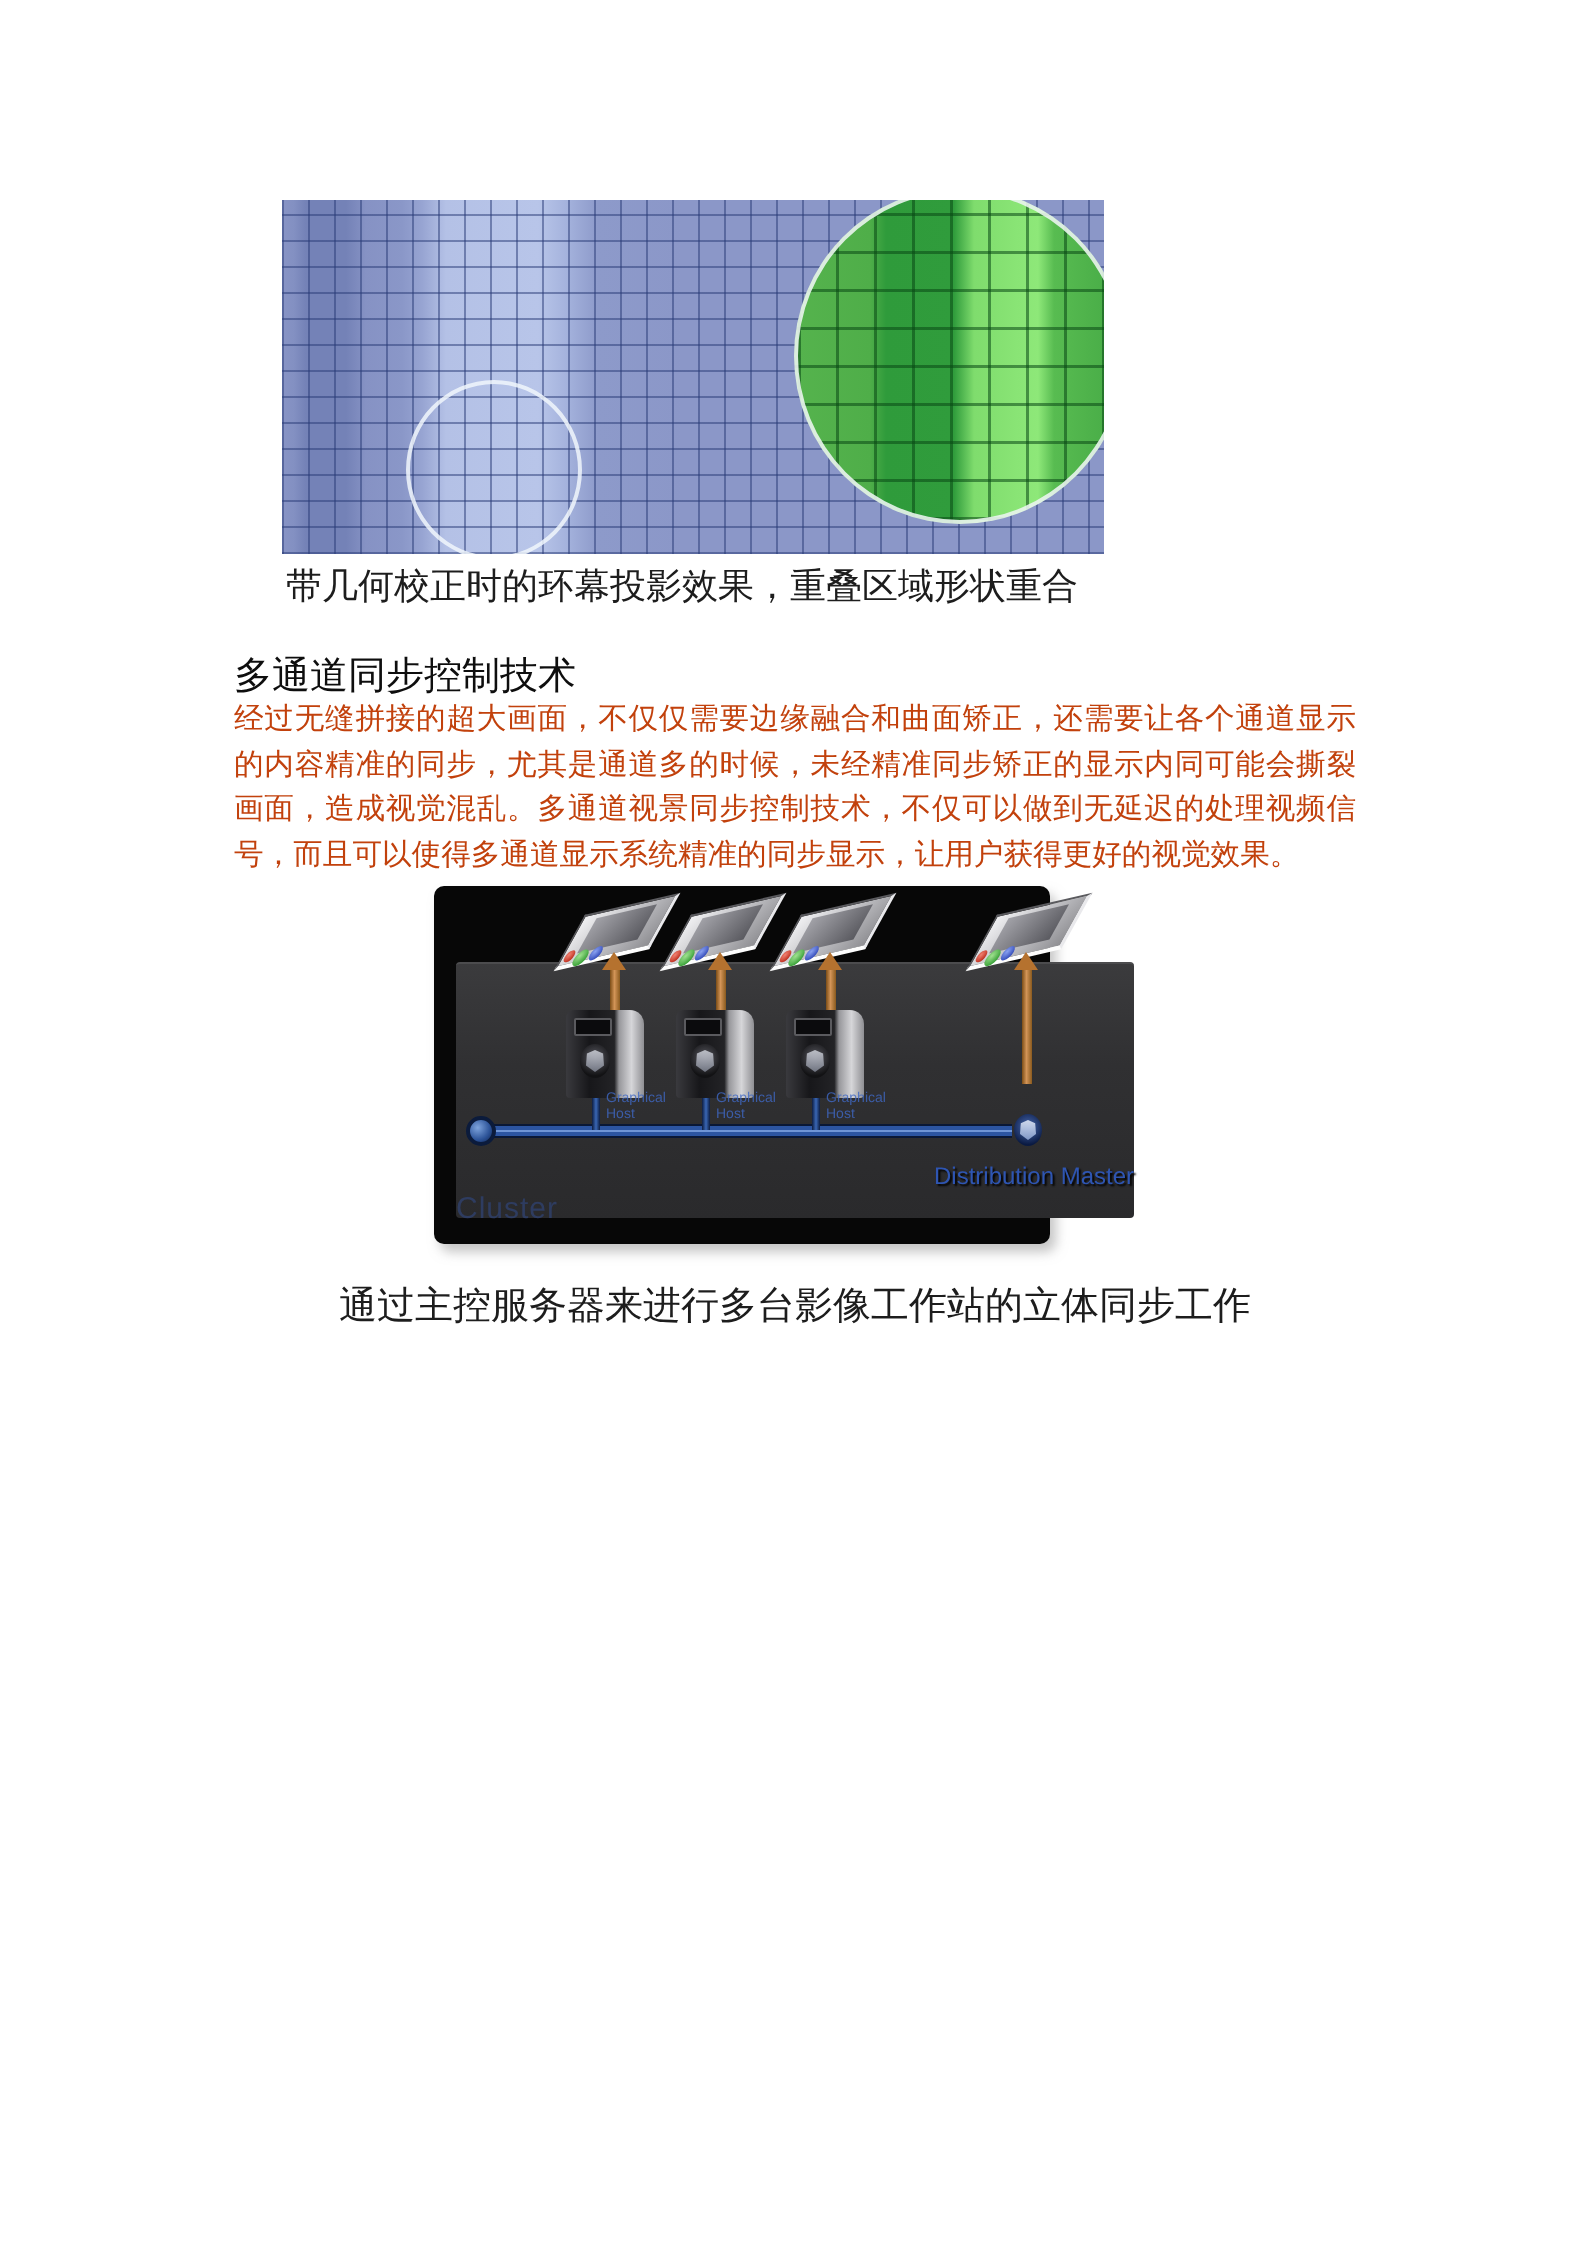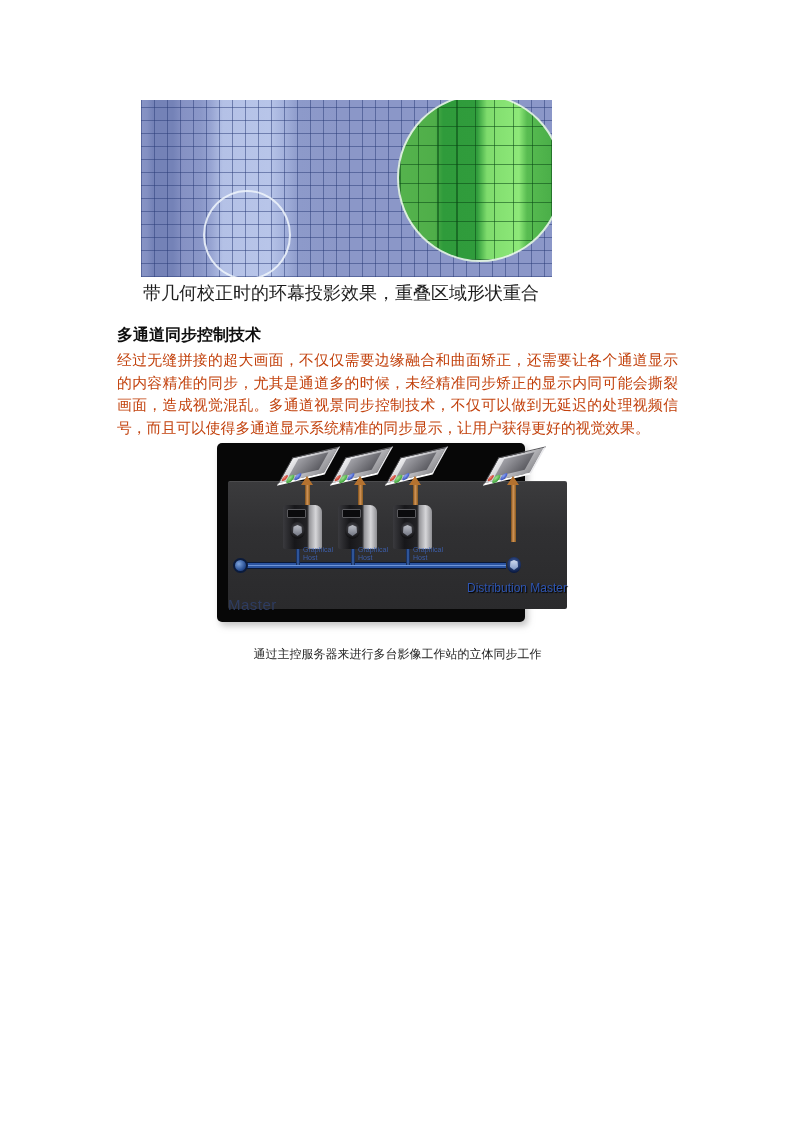--- a/index.html
+++ b/index.html
@@ -38,21 +38,21 @@
         #7fdc6d 88px, #8ee879 120px, #58bc51 128px, #45a945 162px);
   }
   .caption{
     position:absolute;font-size:18px;line-height:18px;color:#1d1d1d;
     font-family:"Liberation Serif", serif;white-space:nowrap;
   }
   .caption1{left:143px;top:284px;}
   
   .heading{
     position:absolute;left:117px;top:325px;font-family:"Liberation Sans", sans-serif;
-    font-weight:bold;font-size:16px;color:#0e0e0e;white-space:nowrap;text-align:center;
+    font-weight:normal;font-size:19px;color:#0e0e0e;white-space:nowrap;text-align:center;
   }
   .para{
     position:absolute;left:117px;top:349px;width:561px;
     font-size:14.8px;line-height:22.5px;text-align:justify;color:#c2410c;
   }
   
   .diagram{
     position:absolute;left:217px;top:443px;width:308px;height:179px;
     background:#070707;border-radius:5px;
     box-shadow:3px 4px 6px rgba(150,150,150,.55);
@@ -135,21 +135,21 @@
   .master-label{
     position:absolute;left:250px;top:138px;width:112px;font-family:"Liberation Sans", sans-serif;
     font-size:12px;color:#2e55b2;text-shadow:1px 1px 1px #000;white-space:nowrap;
   }
   .cluster-label{
     position:absolute;left:11px;top:153px;font-family:"Liberation Sans", sans-serif;
     font-size:15px;color:#2e3c60;letter-spacing:.5px;
   }
   .caption2{
     position:absolute;left:117px;top:645px;width:561px;text-align:center;
-    font-size:12px;color:#1d1d1d;white-space:nowrap;
+    font-size:19px;color:#1d1d1d;white-space:nowrap;
   }
 </style>
 </head>
 <body>
 
 <div class="photo1">
   <div class="grid-blue"></div>
   <div class="white-ring"></div>
   <div class="green-circle"></div>
 </div>
@@ -232,16 +232,16 @@
   </div>
   <div class="host-label" style="left:141px;">
     <span>Graphical</span><br>
     <span>Host</span>
   </div>
   <div class="host-label" style="left:196px;">
     <span>Graphical</span><br>
     <span>Host</span>
   </div>
   <div class="master-label">Distribution Master</div>
-  <div class="cluster-label">Master</div>
+  <div class="cluster-label">Cluster</div>
 </div>
 
 <div class="caption caption2">通过主控服务器来进行多台影像工作站的立体同步工作</div>
 
 </body></html>

